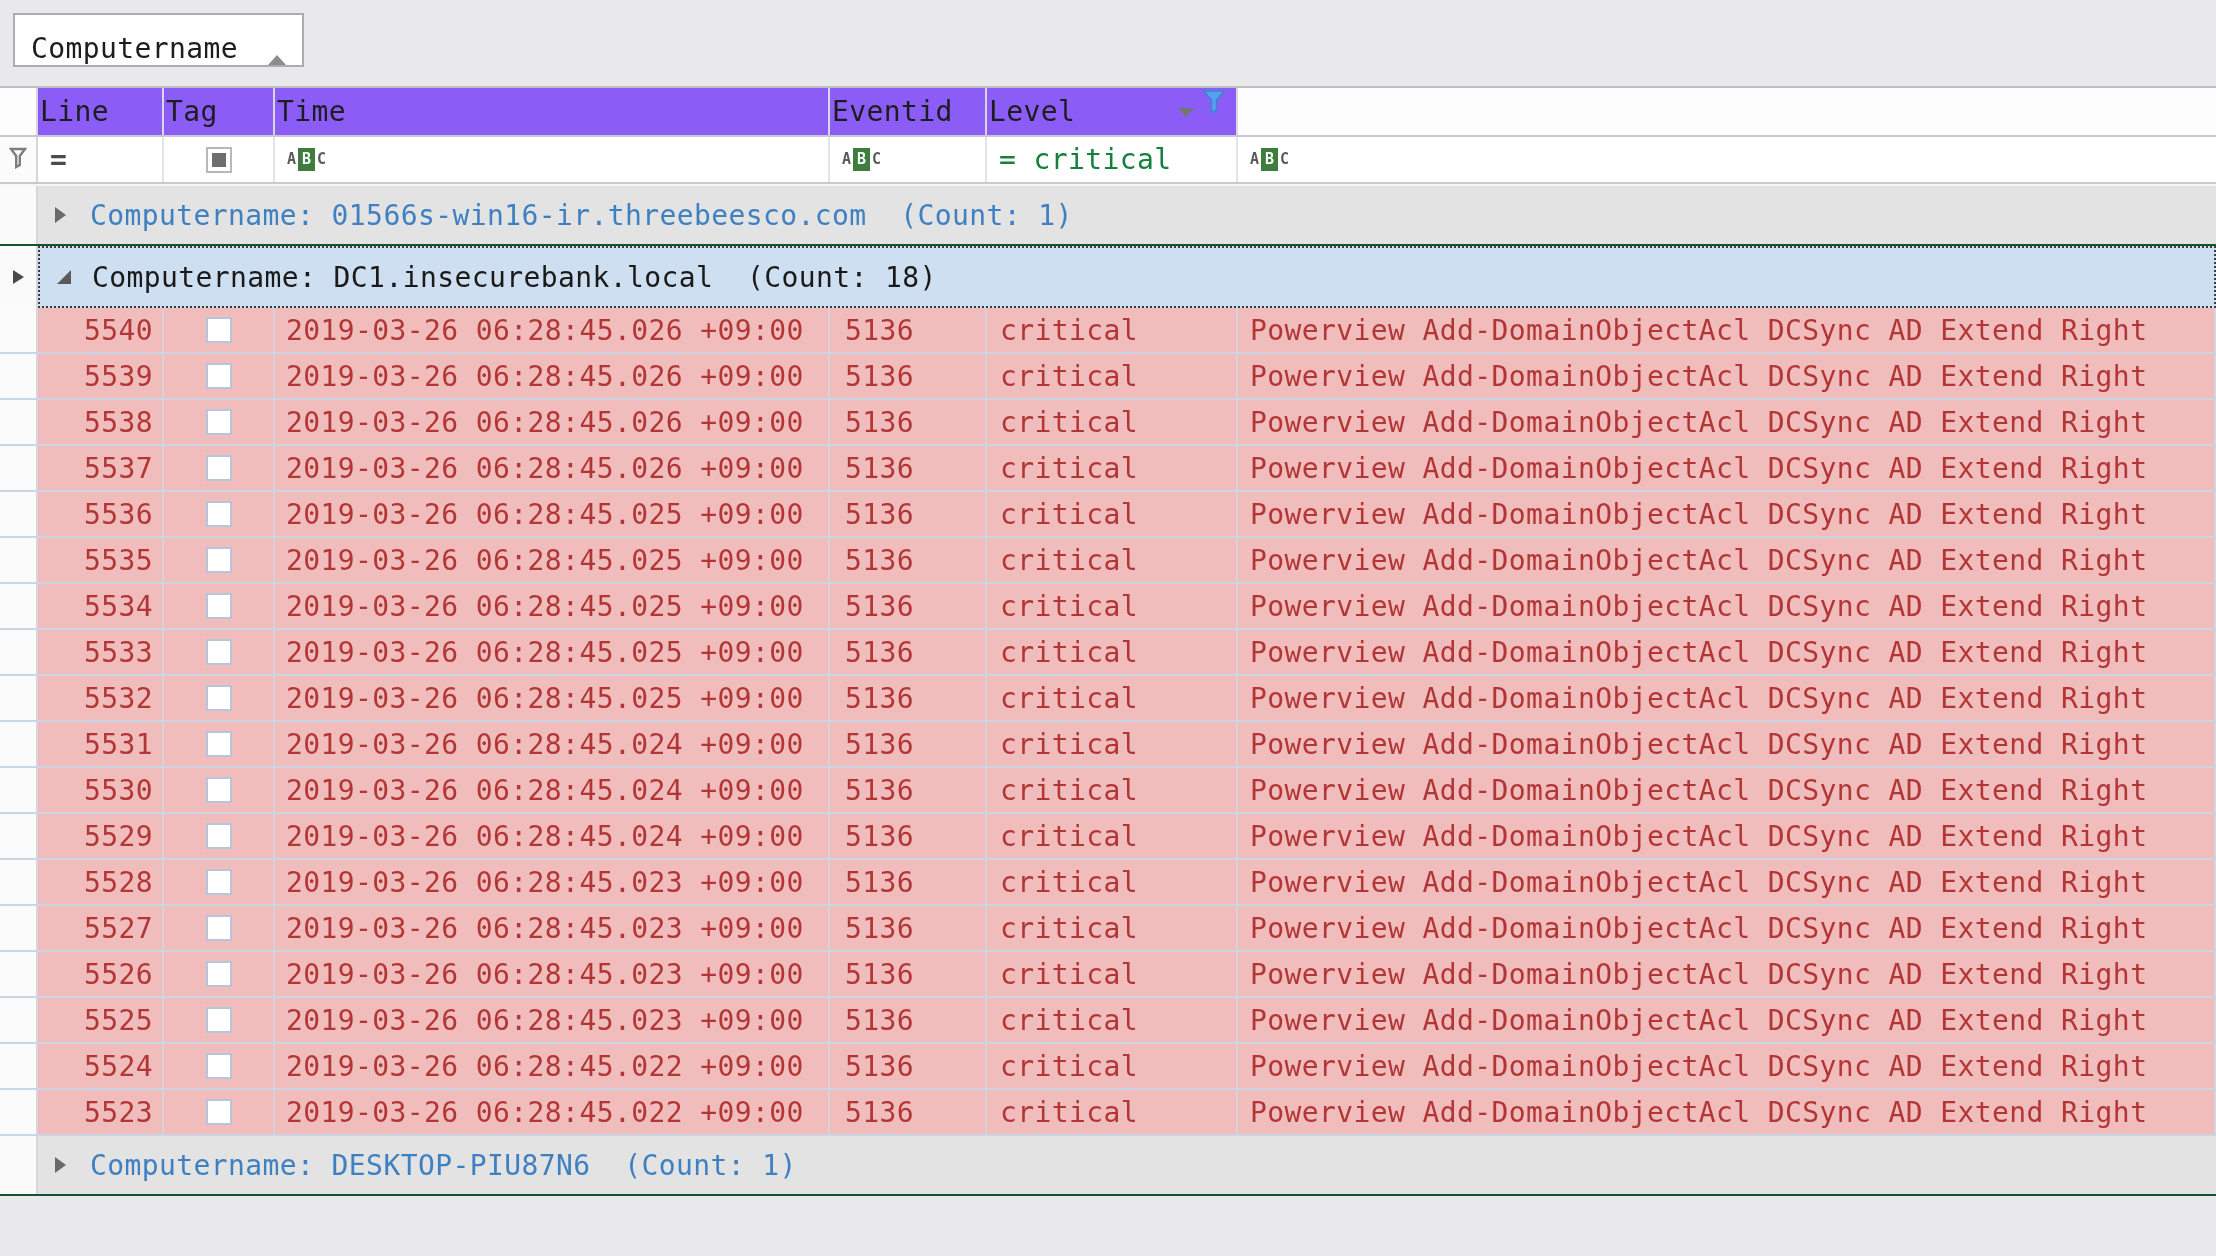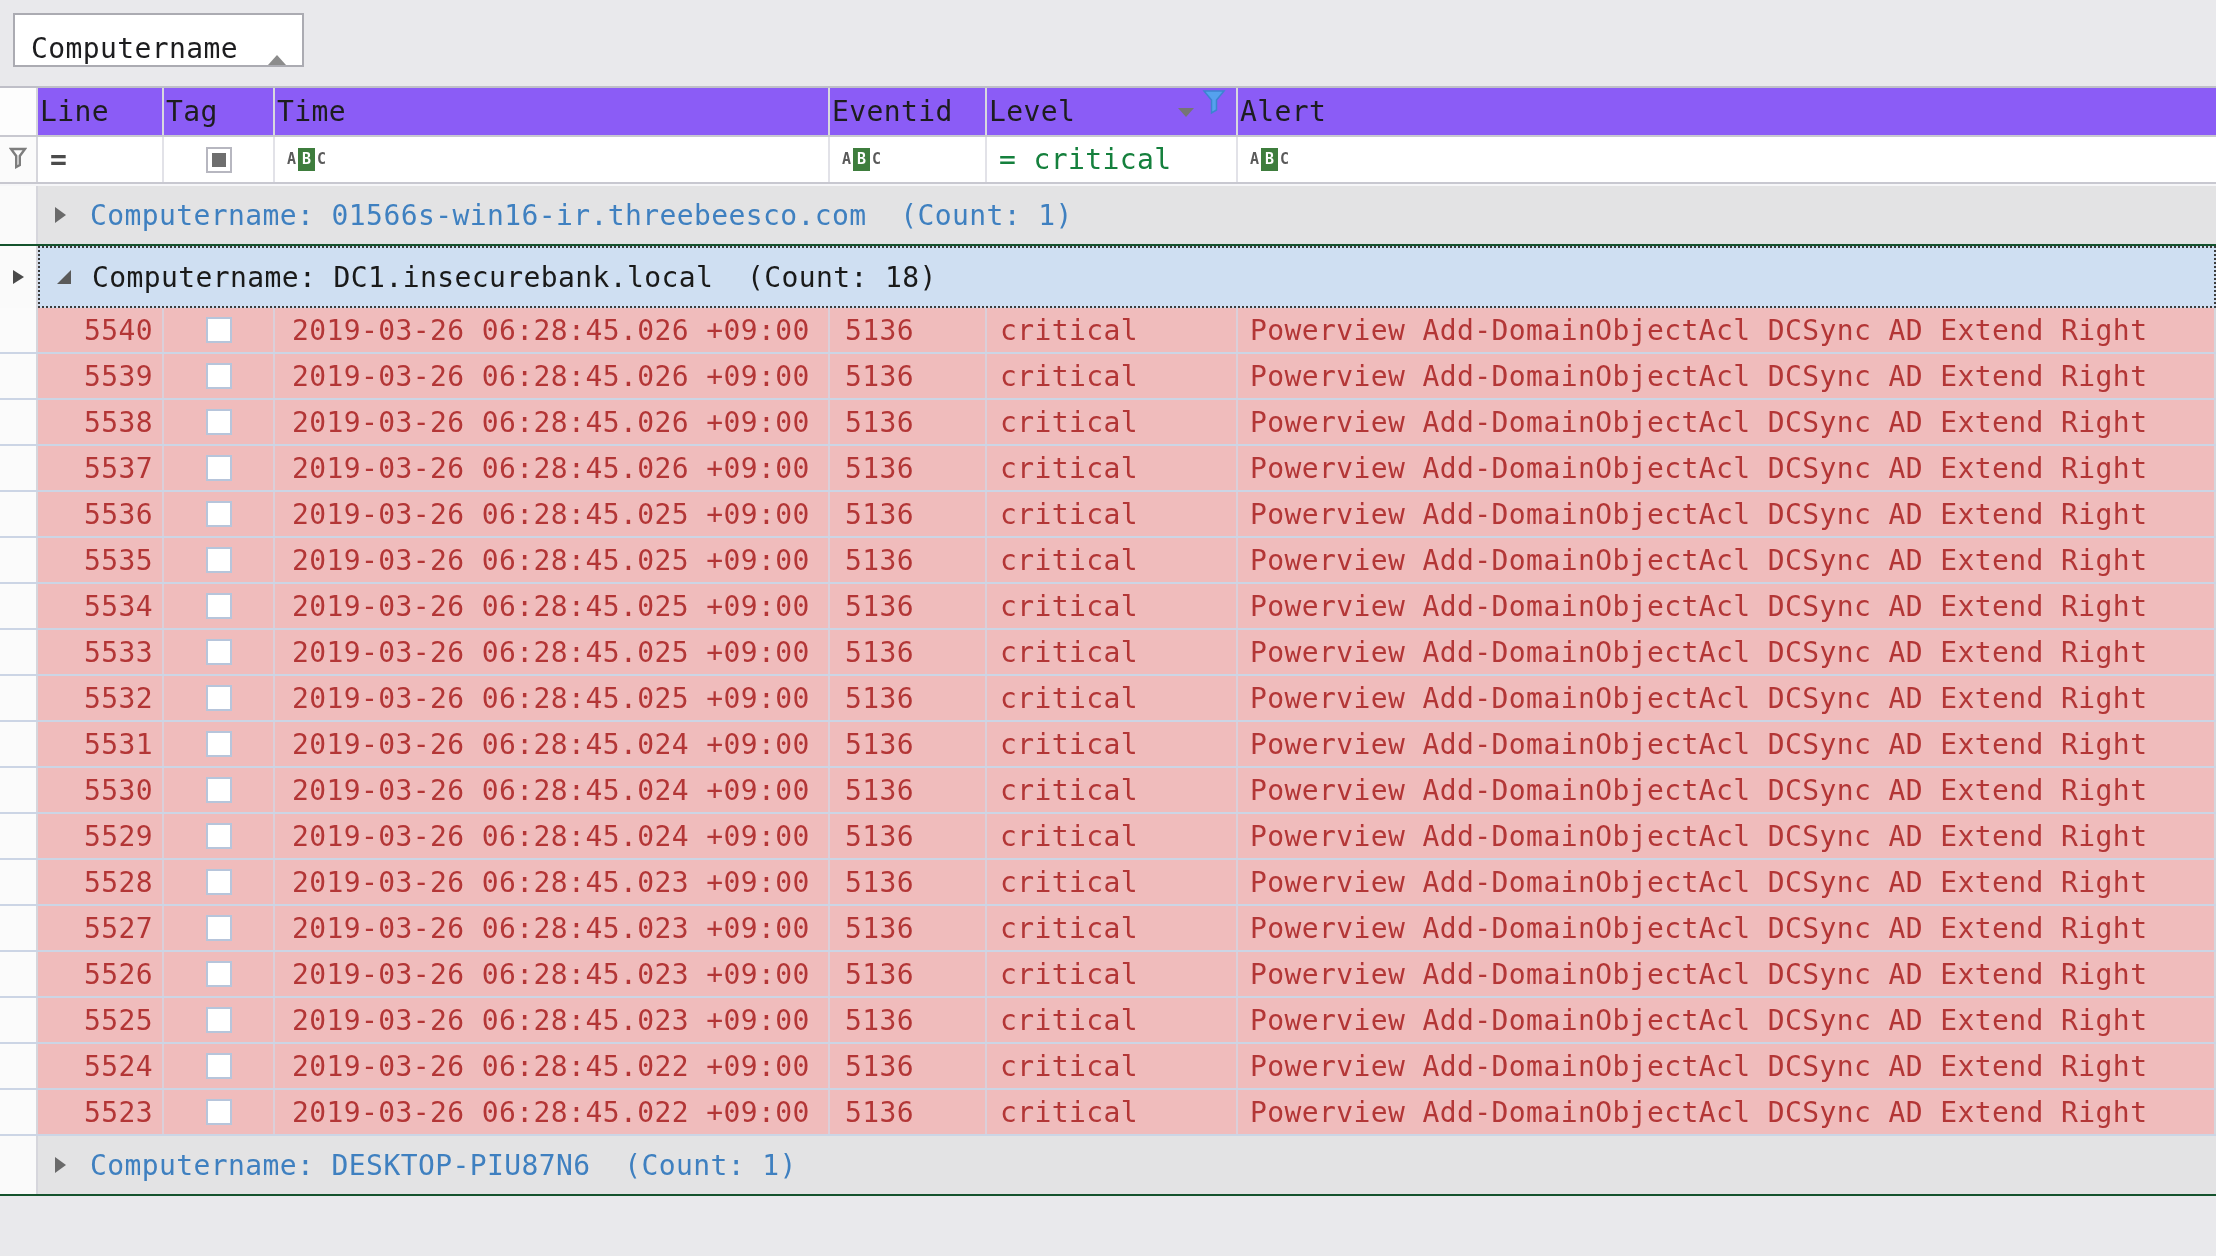--- a/index.html
+++ b/index.html
@@ -128,21 +128,21 @@
   .data-row { height: 46px; border-bottom: 2px solid #ccd5e5; cursor: default; }
   .dcell {
     display: flex; align-items: center;
     background: #f0bcbc; color: #b33636;
     border-right: 2px solid #dbcfd9;
     white-space: nowrap; overflow: hidden;
   }
   .dcell.c-alert { border-right: 2px solid #d6d6dc; }
   .dcell.c-line  { justify-content: flex-end; padding-right: 9px; }
   .dcell.c-tag   { justify-content: center; }
-  .dcell.c-time    { padding-left: 17px; }
+  .dcell.c-time    { padding-left: 11px; }
   .dcell.c-eventid { padding-left: 15px; }
   .dcell.c-level   { padding-left: 13px; }
   .dcell.c-alert   { padding-left: 12px; }
   .tag-checkbox {
     width: 26px; height: 26px;
     background: #ffffff; border: 2px solid #b7c5db;
     cursor: pointer;
   }
 </style>
 </head>
@@ -173,23 +173,20 @@
       </div>
     <div class="hcell c-level">
       <span>Level</span>
       <span class="drop-arrow"></span>
       <span class="funnel-active">
         <svg width="24" height="26" viewBox="0 0 24 26">
           <path d="M2 2 H22 L14.5 11 V21 L9.5 24 V11 Z" fill="#55a1ee" stroke="#3c84d0" stroke-width="1.5"></path>
         </svg>
       </span>
     </div>
-    <div class="hcell c-alert">
-        <span>Alert</span>
-      </div>
   </div>
 
   <div class="row filter-row">
     <div class="gutter">
       <span>
         <svg width="18" height="22" viewBox="0 0 18 22">
           <path d="M2 2 H16 L10.8 9 V18 L7.2 20 V9 Z" fill="none" stroke="#7d7d7d" stroke-width="2.4"></path>
         </svg>
       </span>
     </div>

